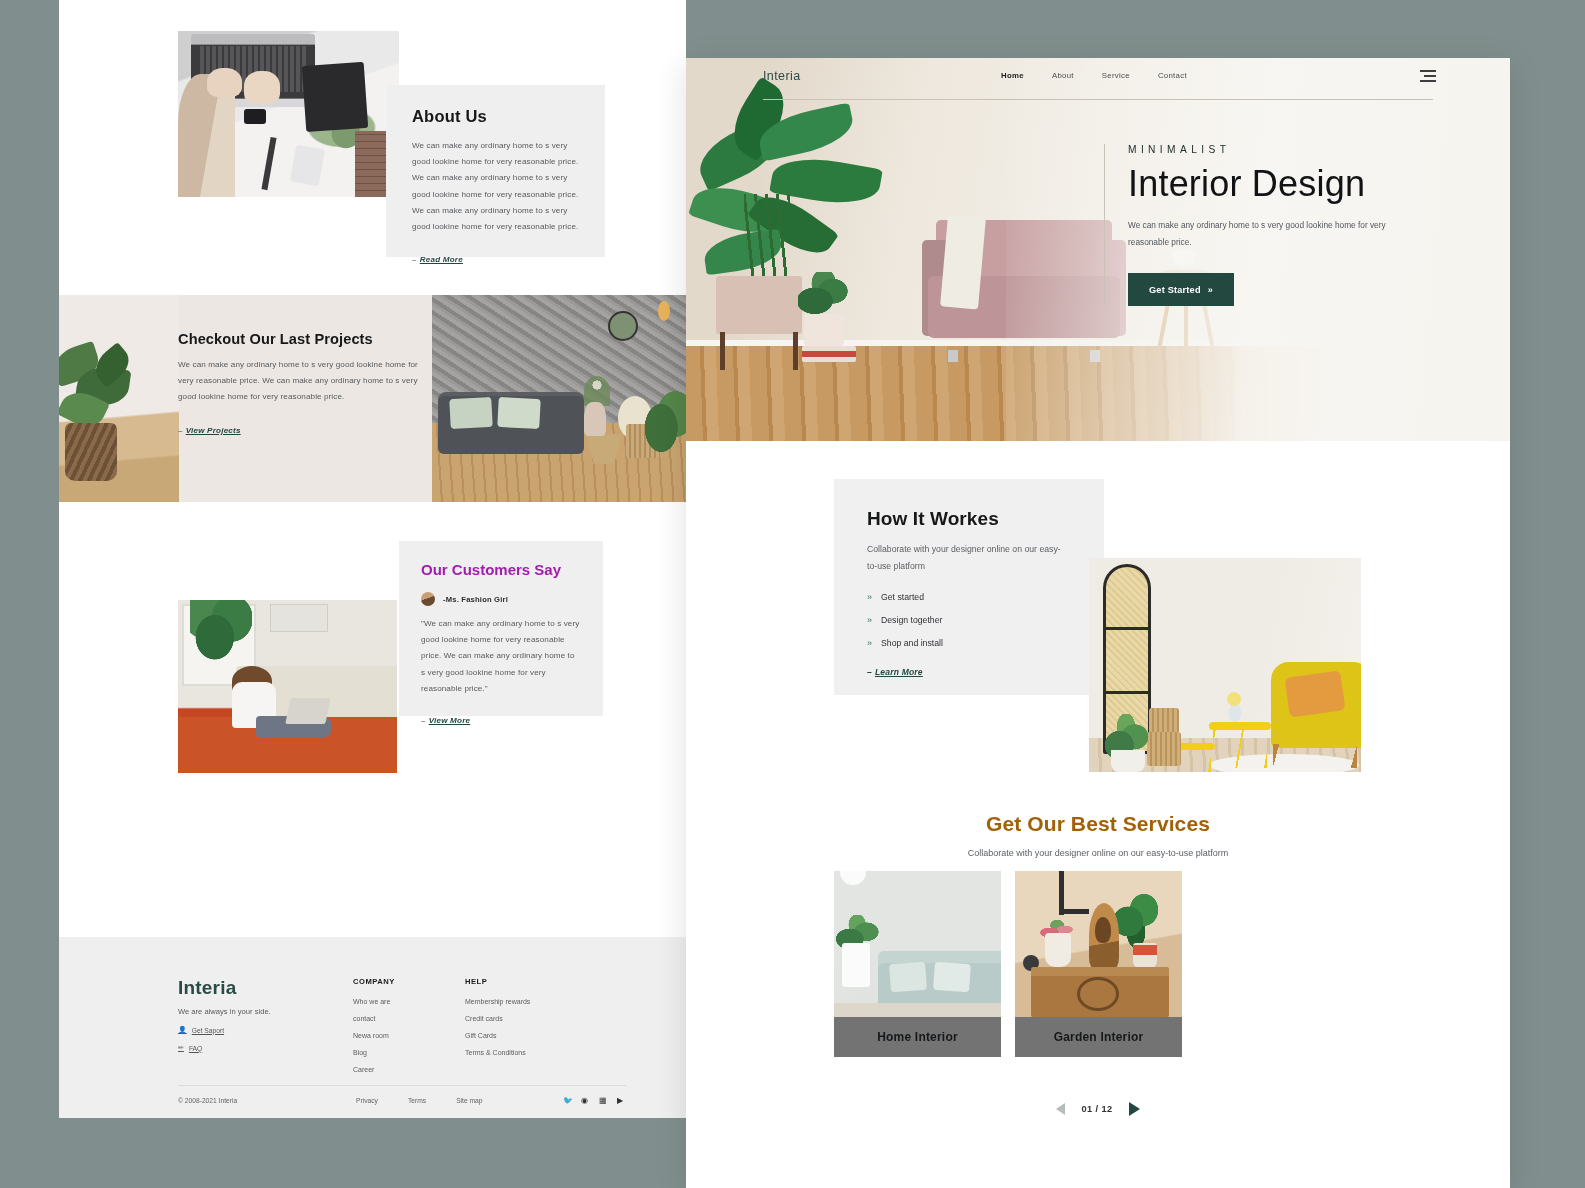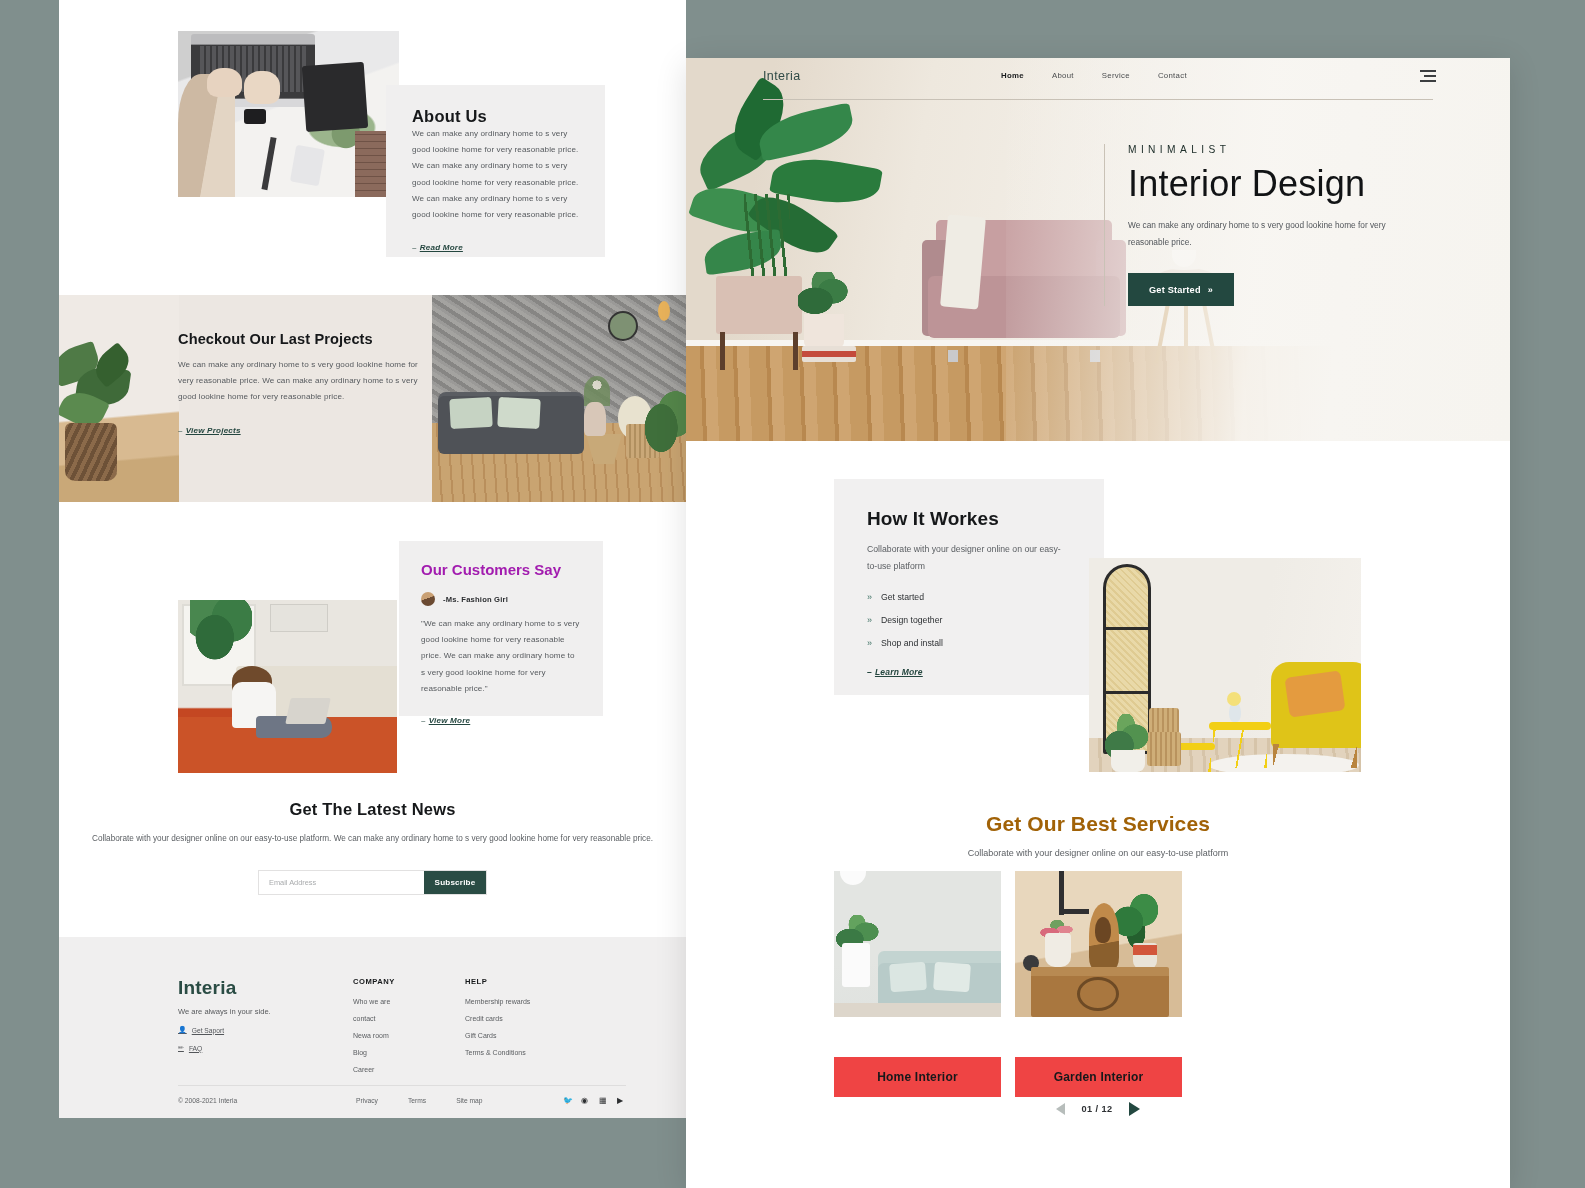--- a/index.html
+++ b/index.html
@@ -57,21 +57,21 @@
      background: repeating-linear-gradient(0deg,#8b6a5c 0 6px,#6f5246 6px 7px); }
   .about-photo .phone { position:absolute; left:52%; top:70%; width:13%; height:22%; background:#e6e6e8; border-radius:3px; transform:rotate(10deg);}
   .about-photo .pen { position:absolute; left:40%; top:64%; width:2.5%; height:32%; background:#3a3a3c; transform:rotate(10deg); }
 
   .about-card {
     position: absolute; left: 327px; top: 85px;
     width: 219px; height: 172px;
     background: #f0efef;
     padding: 22px 24px 0 26px;
   }
-  .about-card h2 { font-size: 16.5px; color: #16181a; letter-spacing: .2px; font-weight: 700; }
+  .about-card h2 { font-size: 16.5px; color: #16181a; letter-spacing: .2px; margin-bottom: 12px; font-weight: 700; }
   .body-sm { font-size: 8.1px; line-height: 2.0; color: #565a5e; letter-spacing: .1px; }
   .linklet { font-size: 8.1px; font-weight: 700; font-style: italic; color: #24463f; text-decoration: underline; letter-spacing:.2px; }
   .linklet .dash { text-decoration: none; display:inline-block; margin-right:3px; }
 
   
   .projects-band {
     position: absolute; left: 0; top: 295px; width: 678px; height: 207px;
     background: #ece7e2;
     overflow: hidden;
   }
@@ -299,21 +299,21 @@
   .hiw-photo .rug { position:absolute; left:120px; bottom:-4px; width:150px; height:22px; background:#f4f2ee; border-radius:50%;}
 
   
   .svc-head { position:absolute; left:0; top:754px; width:824px; text-align:center; }
   .svc-head h2 { font-size:21px; font-weight:700; color:#a16207; letter-spacing:.1px;text-align:center; }
   .svc-head p { font-size:9px; color:#5b5f63; margin-top:12px; }
   .svc-row { position:absolute; left:148px; top:813px; width:528px; display:flex; gap:14px; }
   .svc-card { width:167px; }
   .svc-img { width:167px; height:146px; overflow:hidden; position:relative; }
   .svc-label { height:40px; display:flex; align-items:center; justify-content:center; font-size:12px; font-weight:700; letter-spacing:.2px; }
-  .svc-label.light { background:#ef4444; color:#16181a;margin-top:40px; }
+  .svc-label.light { background:#737373; color:#16181a; }
   .svc-label.dark  { background:#234840; color:#ffffff; }
 
   .img-home { background:linear-gradient(175deg,#e3e5e2 0 58%, #dfe2df 100%); }
   .img-home .lamp { position:absolute; left:6px; top:-10px; width:26px; height:24px; background:#fbfbfb; border-radius:0 0 13px 13px;}
   .img-home .pot { position:absolute; left:8px; top:72px; width:28px; height:44px; background:#fbfbfb; border-radius:3px;}
   .img-home .grn { position:absolute; left:2px; top:44px; width:46px; height:40px;
      background: radial-gradient(ellipse at 30% 60%,#3b7a45 0 30%,transparent 31%),
                  radial-gradient(ellipse at 66% 42%,#4d8f50 0 28%,transparent 29%),
                  radial-gradient(ellipse at 46% 24%,#63a35e 0 24%,transparent 25%);}
   .img-home .sofa { position:absolute; left:44px; top:92px; width:140px; height:54px; background:#b8cbc9; border-radius:6px 6px 0 0;}
@@ -440,28 +440,20 @@
     <div class="cust-who">
       <span class="cust-avatar"></span>
       <span class="cust-name">-Ms. Fashion Girl</span>
     </div>
     <p class="body-sm">"We can make any ordinary home to s very good lookine home for very reasonable price. We can make any ordinary home to s very good lookine home for very reasonable price."</p>
     <div style="margin-top:12px;">
       <a href="#" class="linklet"><span class="dash">–</span><span>View More</span></a>
     </div>
   </div>
 
-  <div class="news-wrap">
-    <h2 class="serif">Get The Latest News</h2>
-    <p class="news-sub">Collaborate with your designer online on our easy-to-use platform. We can make any ordinary home to s very good lookine home for very reasonable price.</p>
-    <div class="news-form">
-      <input type="text" placeholder="Email Address" style="">
-      <button>Subscribe</button>
-    </div>
-  </div>
 
   <div class="footer">
     <div class="footer-inner">
       <div class="f-brand">
         <div class="logo serif">Interia</div>
         <div class="tag">We are always in your side.</div>
         <a href="#" class="f-mini">
           <span class="gl">👤</span>
           <span>Get Saport</span>
         </a>

